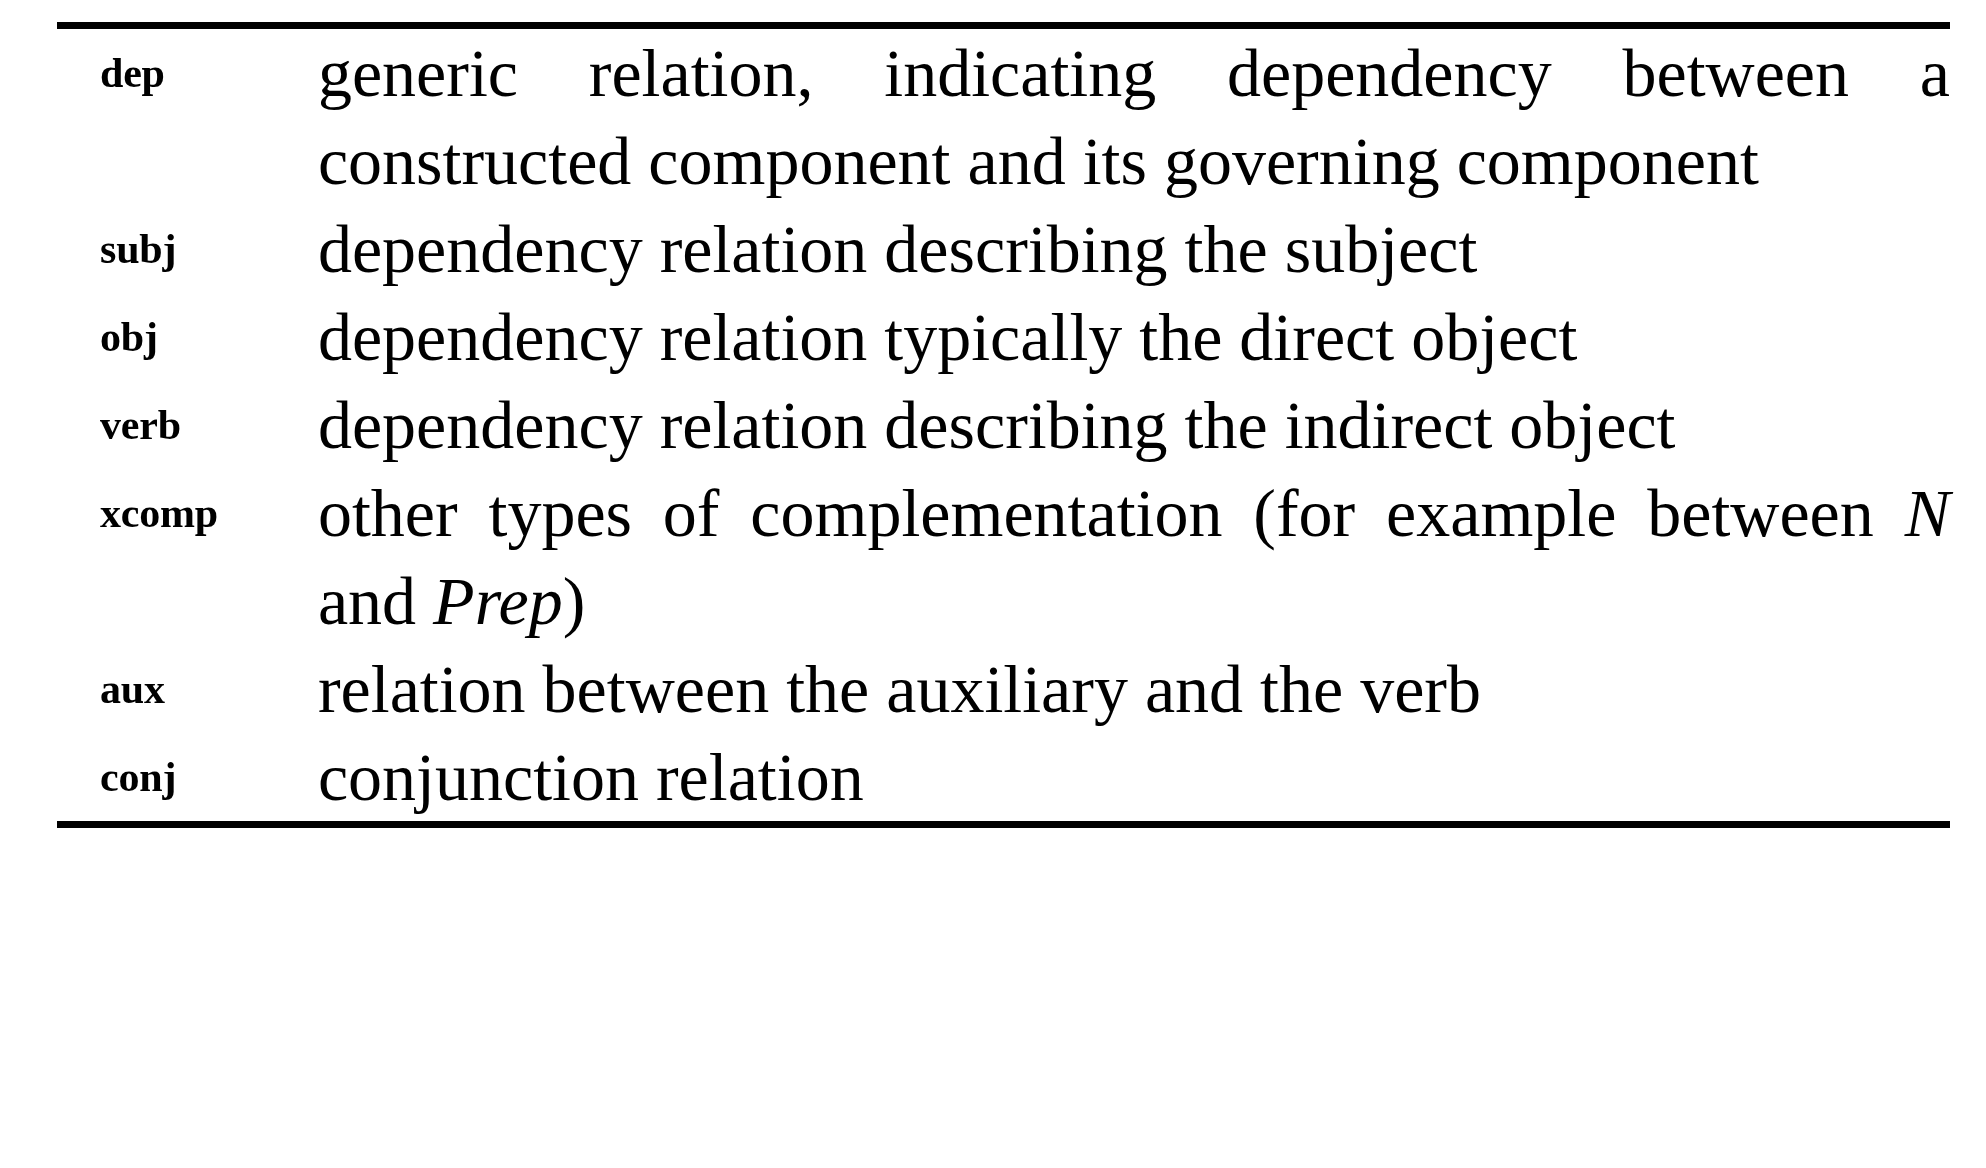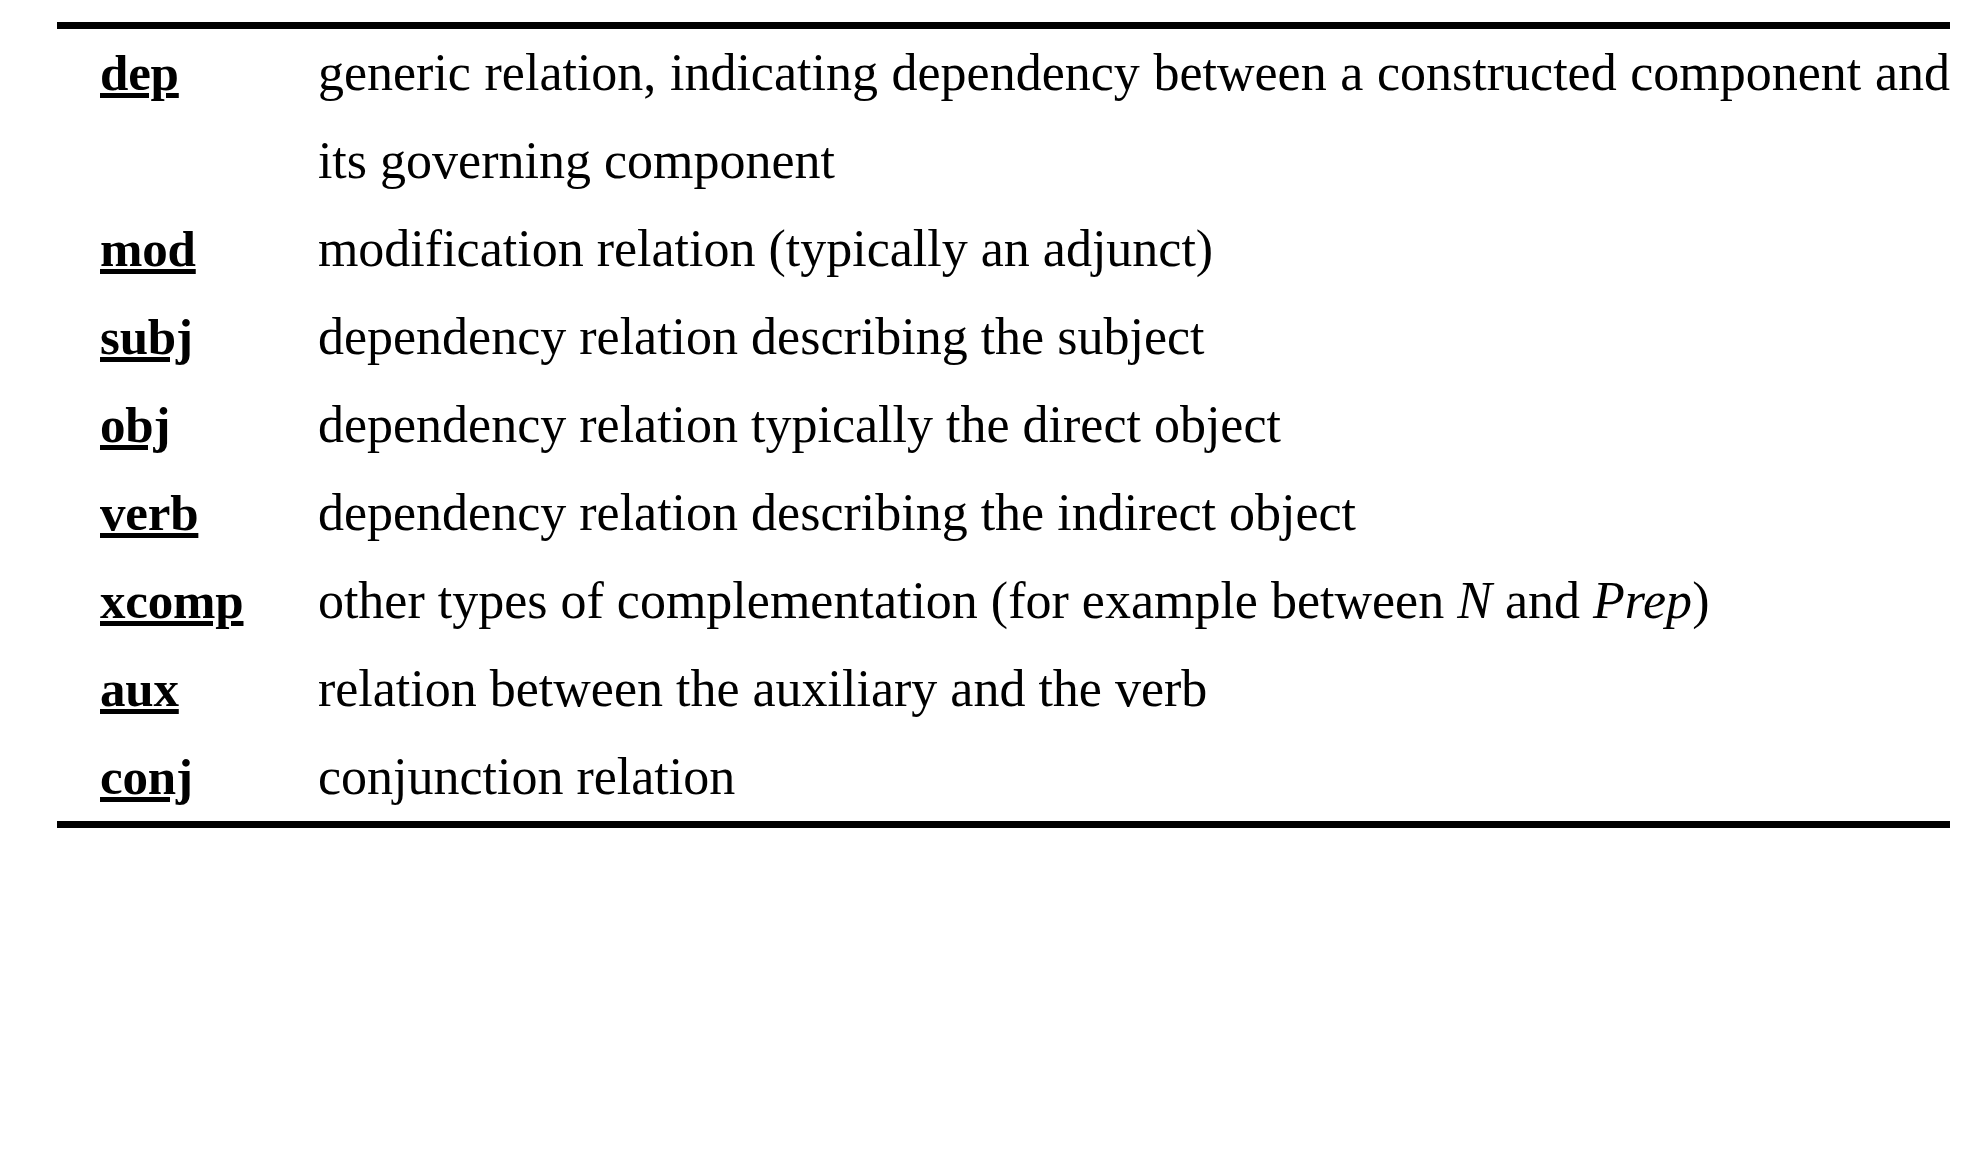--- a/index.html
+++ b/index.html
@@ -48,29 +48,28 @@
     padding-left: 43px !important;
     box-sizing: border-box;
   }
   .col-desc {
     width: 1595px;
     box-sizing: border-box;
   }
 
   .lbl {
     font-weight: bold;
-    font-size: 51px;
+    font-size: 42px;
     line-height: 88px;
     white-space: nowrap;
     letter-spacing: -0.2px;
-    text-decoration: underline;
   }
 
   .desc {
-    font-size: 52px;
+    font-size: 68px;
     line-height: 88px;
     text-align: justify;
     text-justify: inter-word;
     hyphens: none;
   }
   .desc.single { text-align: left; }
 
   .it { font-style: italic; }
 </style>
 </head>
@@ -85,28 +84,20 @@
 
       <tr>
         <td class="col-label">
           <div class="lbl">dep</div>
         </td>
         <td class="col-desc">
           <div class="desc"><span>generic relation, indicating dependency between a constructed component and its governing component</span></div>
         </td>
       </tr>
 
-      <tr>
-        <td class="col-label">
-          <div class="lbl">mod</div>
-        </td>
-        <td class="col-desc">
-          <div class="desc single"><span>modification relation (typically an adjunct)</span></div>
-        </td>
-      </tr>
 
 
 
       <tr>
         <td class="col-label">
           <div class="lbl">subj</div>
         </td>
         <td class="col-desc">
           <div class="desc single"><span>dependency relation describing the subject</span></div>
         </td>

